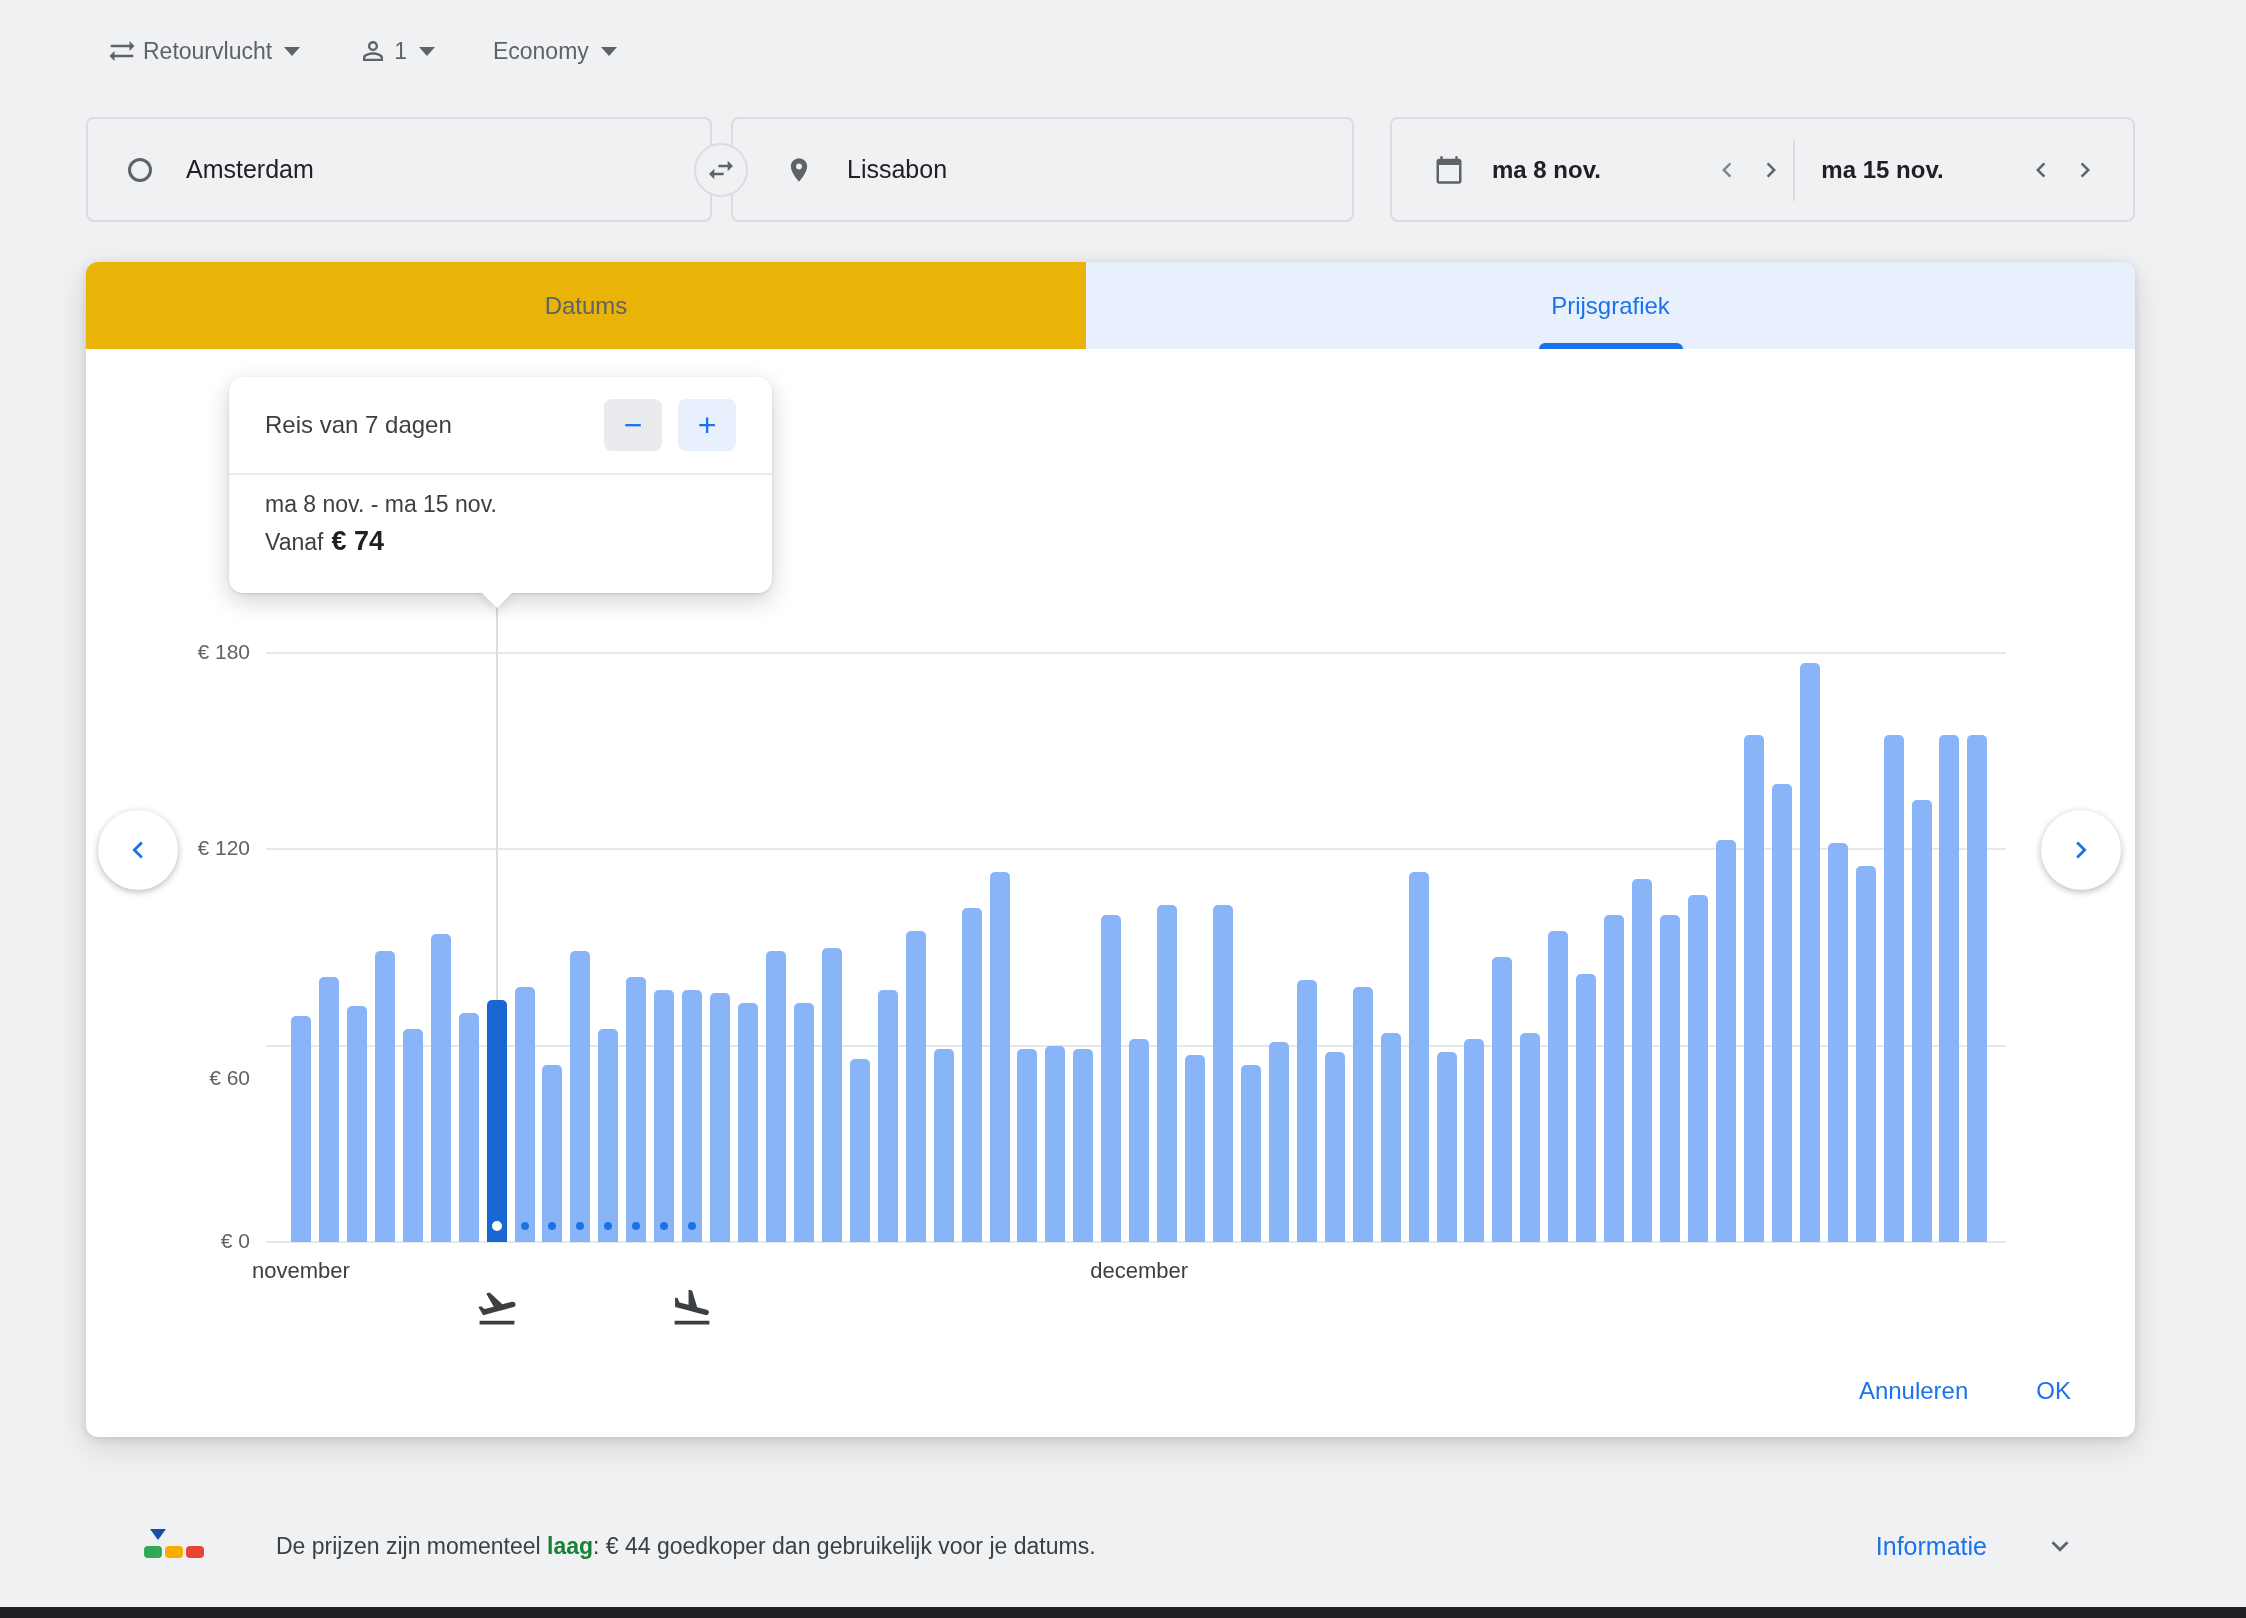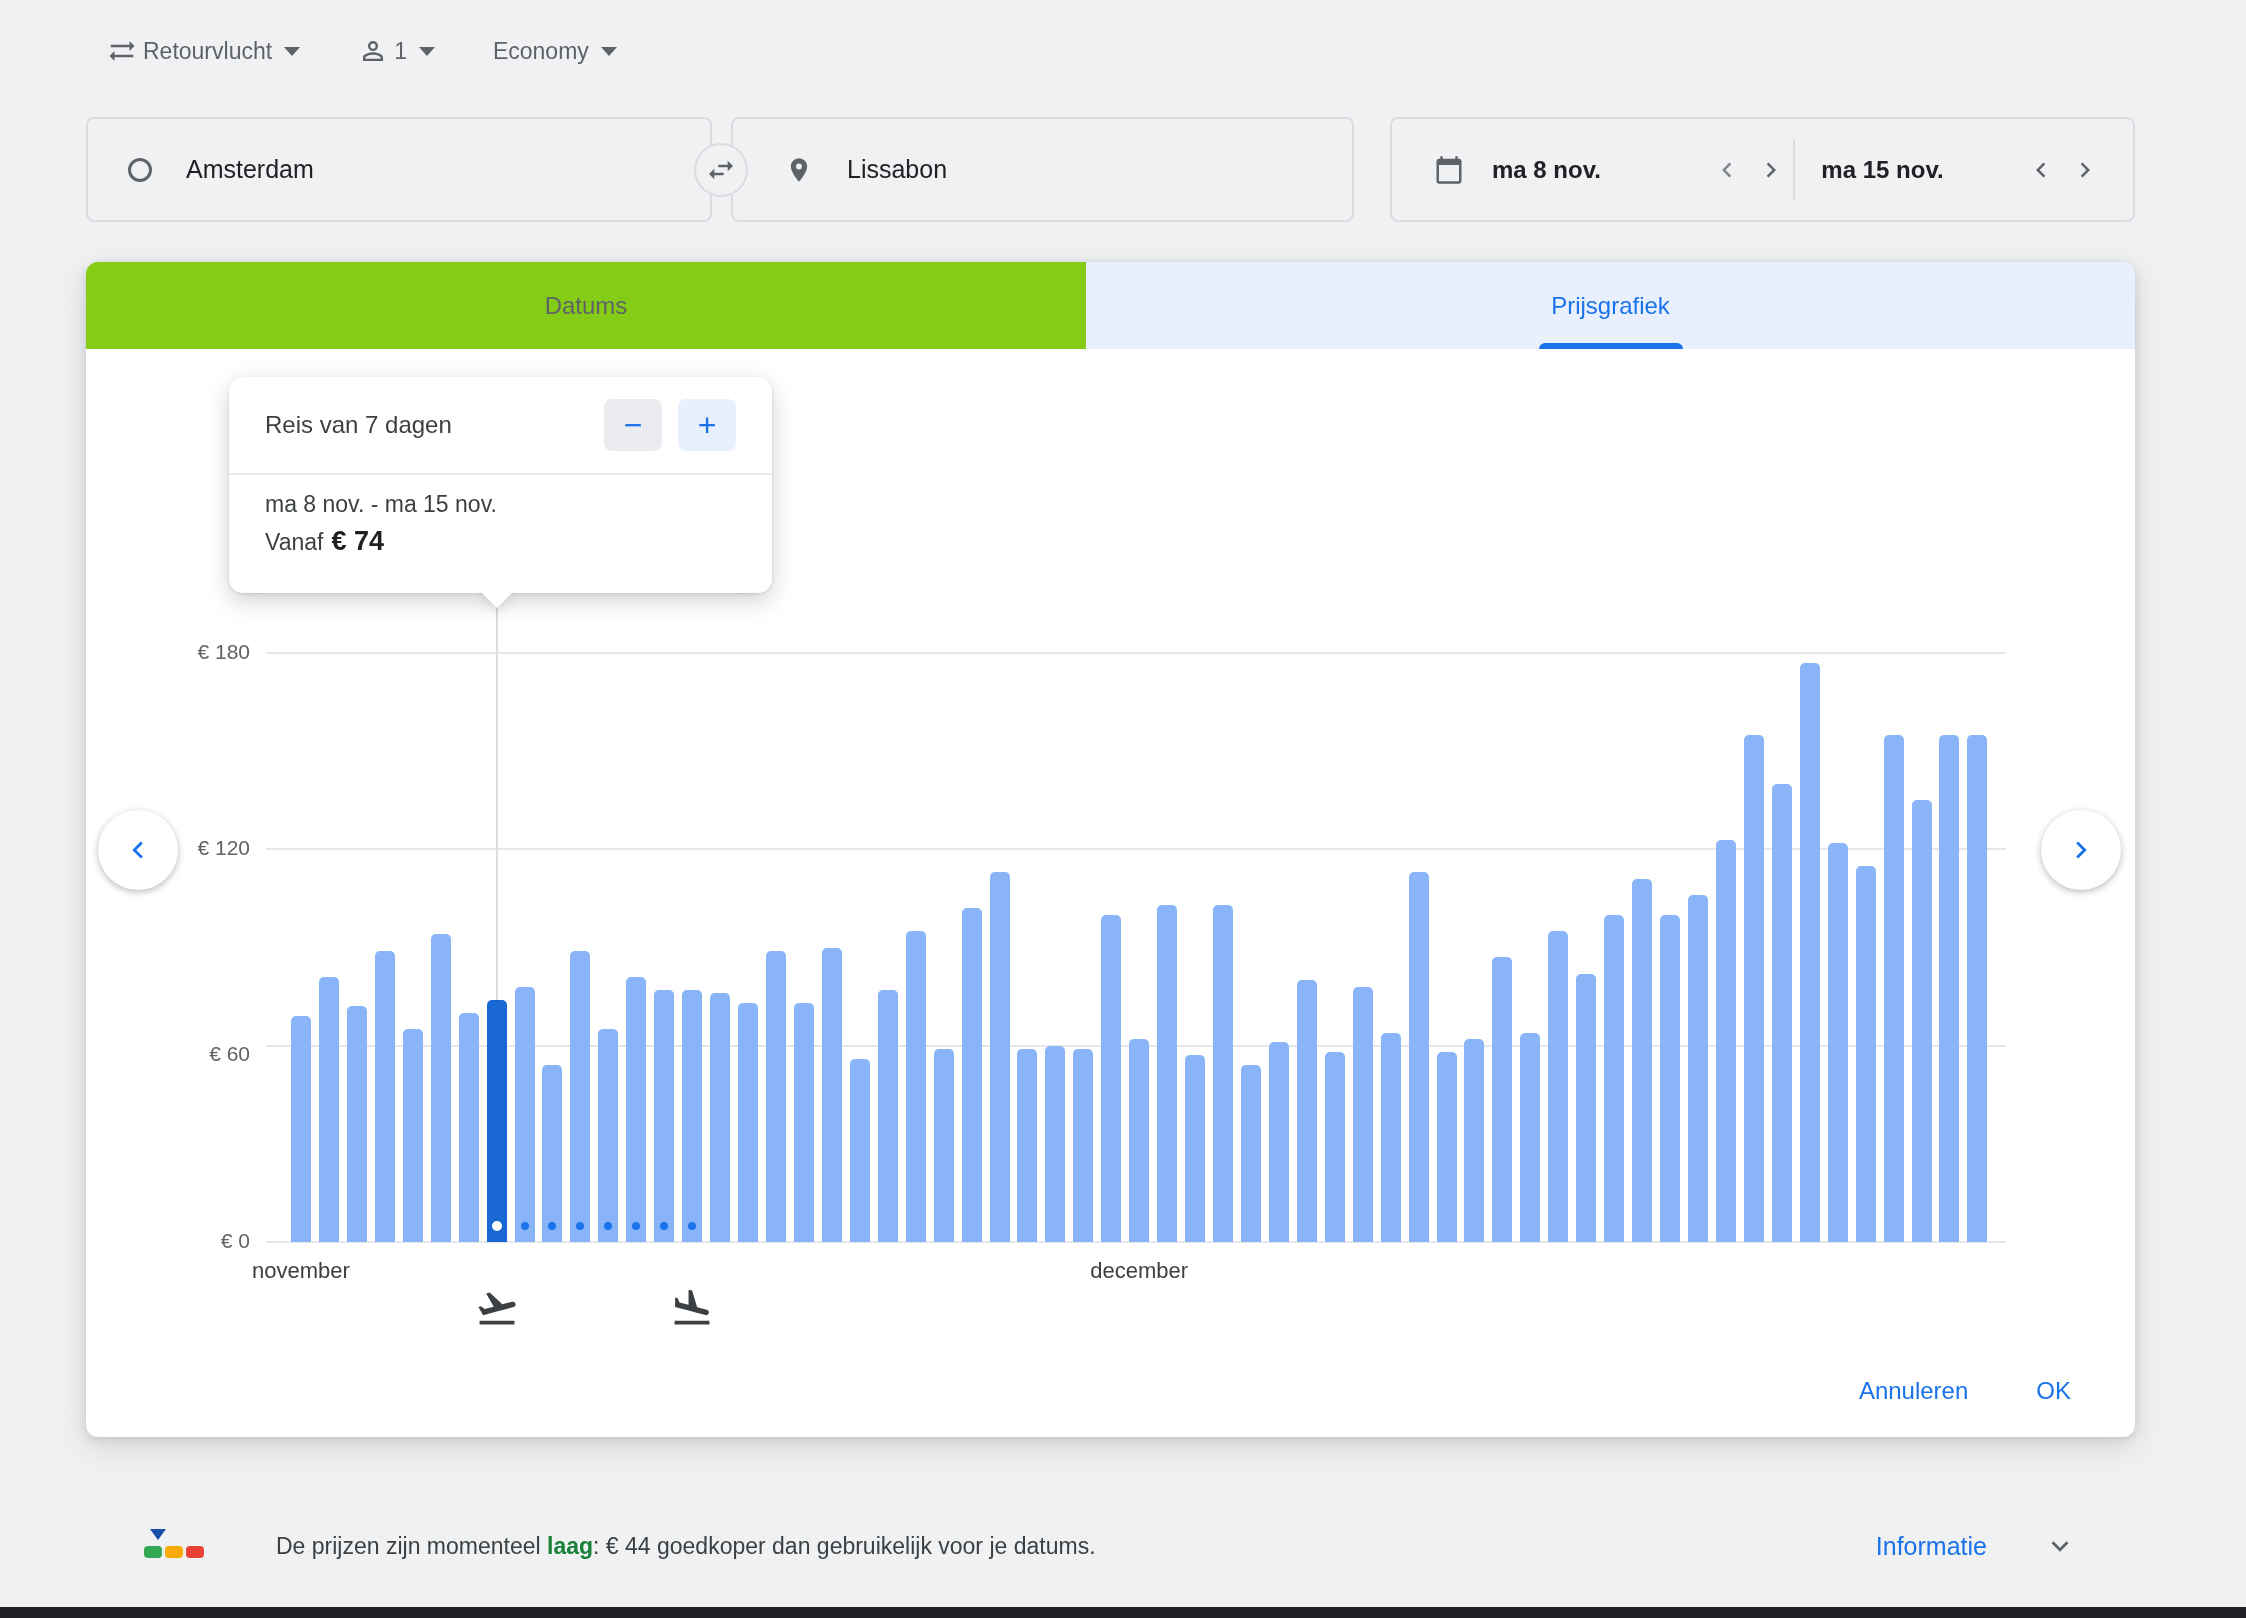--- a/index.html
+++ b/index.html
@@ -27,21 +27,21 @@
   .date-half{display:flex;align-items:center;height:100%;}
   .date-text{font-size:24px;font-weight:700;color:#202124;}
   .chev-btn{width:44px;height:44px;display:flex;align-items:center;justify-content:center;cursor:pointer;}
   .vdivider{width:2px;height:62px;background:#dadce0;}
 
   
   #dialog{position:absolute;left:86px;top:262px;width:2049px;height:1175px;background:#fff;border-radius:12px;
     box-shadow:0 2px 8px rgba(0,0,0,.12),0 10px 34px rgba(0,0,0,.12);overflow:hidden;}
   #tabbar{position:absolute;left:0;top:0;width:2049px;height:87px;display:flex;}
   .tab{display:flex;align-items:center;justify-content:center;font-size:24px;font-weight:500;cursor:pointer;}
-  #tab-datums{width:1000px;background:#84cc16;color:#5f6368;}
+  #tab-datums{width:1000px;background:#eab308;color:#5f6368;}
   #tab-prijsgrafiek{width:1049px;background:#e8f0fe;color:#1a73e8;position:relative;}
   #tab-underline{position:absolute;bottom:0;left:calc(50% - 72px);width:144px;height:6px;background:#1a73e8;border-radius:6px 6px 0 0;}
 
   
   #tooltip{position:absolute;left:143px;top:115px;width:543px;height:216px;background:#fff;border-radius:14px;
     box-shadow:0 1px 3px rgba(0,0,0,.12),0 8px 24px rgba(0,0,0,.18);z-index:6;}
   #tooltip-caret{position:absolute;left:256px;bottom:-10px;width:24px;height:24px;background:#fff;transform:rotate(45deg);box-shadow:4px 4px 8px rgba(0,0,0,.08);}
   #tooltip-header{height:96px;display:flex;align-items:center;justify-content:space-between;padding:0 36px;}
   #tooltip-title{font-size:24px;color:#3c4043;}
   #stepper{display:flex;gap:16px;}
@@ -174,21 +174,21 @@
     <div class="tab" id="tab-prijsgrafiek">
       <span>Prijsgrafiek</span>
       <div id="tab-underline"></div>
     </div>
   </div>
 
   <div id="chart-layer">
       <div class="gridline" style="left: 180px; top: 979px; width: 1740px;"></div>
       <div class="ylabel" style="top: 967px;">€ 0</div>
       <div class="gridline" style="left: 180px; top: 782.667px; width: 1740px;"></div>
-      <div class="ylabel" style="top: 780px;">€ 60</div>
+      <div class="ylabel" style="top: 804px;">€ 60</div>
       <div class="gridline" style="left: 180px; top: 586.333px; width: 1740px;"></div>
       <div class="ylabel" style="top: 574.333px;">€ 120</div>
       <div class="gridline" style="left: 180px; top: 390px; width: 1740px;"></div>
       <div class="ylabel" style="top: 378px;">€ 180</div>
       <div class="" id="guide-line" style="left: 409.58px; top: 340px; height: 397.856px;"></div>
       <div class="bar" style="left: 205px; top: 754.217px; width: 20px; height: 225.783px; background: rgb(138, 180, 248);"></div>
       <div class="bar" style="left: 232.94px; top: 714.95px; width: 20px; height: 265.05px; background: rgb(138, 180, 248);"></div>
       <div class="bar" style="left: 260.88px; top: 744.4px; width: 20px; height: 235.6px; background: rgb(138, 180, 248);"></div>
       <div class="bar" style="left: 288.82px; top: 688.772px; width: 20px; height: 291.228px; background: rgb(138, 180, 248);"></div>
       <div class="bar" style="left: 316.76px; top: 767.306px; width: 20px; height: 212.694px; background: rgb(138, 180, 248);"></div>

